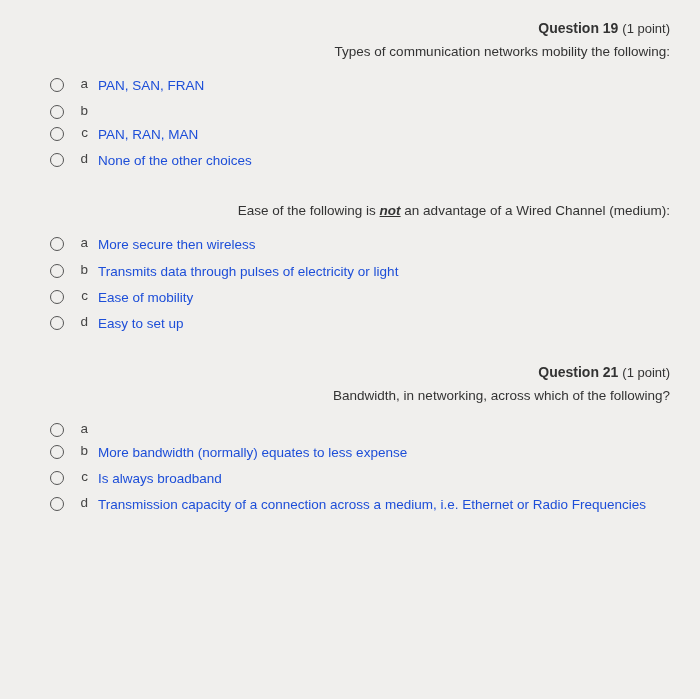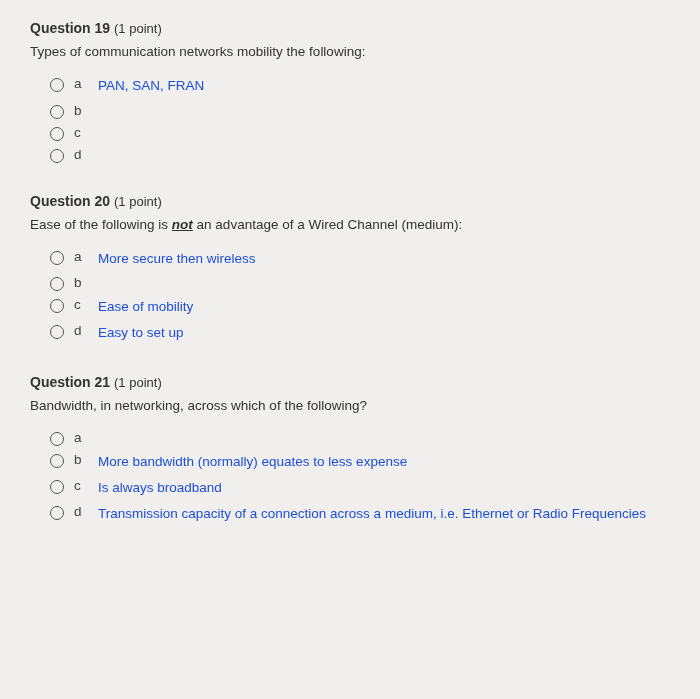--- a/index.html
+++ b/index.html
@@ -13,20 +13,21 @@
       font-family: Arial, sans-serif;
       font-size: 14px;
       color: #333;
       width: 700px;
       min-height: 699px;
       padding: 20px 30px;
     }
 
     .question-block {
       margin-bottom: 30px;
+      text-align: right;
     }
 
     .question-title {
       font-weight: bold;
       font-size: 14px;
       margin-bottom: 6px;
     }
 
     .question-title span.point {
       font-weight: normal;
@@ -94,45 +95,44 @@
       <span class="option-letter">a</span>
       <span class="option-text">PAN, SAN, FRAN</span>
     </div>
     <div class="option-row">
       <div class="radio-circle"></div>
       <span class="option-letter">b</span>
     </div>
     <div class="option-row">
       <div class="radio-circle"></div>
       <span class="option-letter">c</span>
+      <span class="option-text">PAN, RAN, MAN</span>
     </div>
     <div class="option-row">
       <div class="radio-circle"></div>
       <span class="option-letter">d</span>
+      <span class="option-text">None of the other choices</span>
     </div>
   </div>
 </div>
 
 <div class="question-block">
-  <div class="question-title">
-    <span>Question 20</span>
-    <span class="point">(1 point)</span>
-  </div>
   <div class="question-text">
     <span>Ease of the following is </span><em>not</em><span> an advantage of a Wired Channel (medium):</span>
   </div>
   <div class="options">
     <div class="option-row">
       <div class="radio-circle"></div>
       <span class="option-letter">a</span>
       <span class="option-text">More secure then wireless</span>
     </div>
     <div class="option-row">
       <div class="radio-circle"></div>
       <span class="option-letter">b</span>
+      <span class="option-text">Transmits data through pulses of electricity or light</span>
     </div>
     <div class="option-row">
       <div class="radio-circle"></div>
       <span class="option-letter">c</span>
       <span class="option-text">Ease of mobility</span>
     </div>
     <div class="option-row">
       <div class="radio-circle"></div>
       <span class="option-letter">d</span>
       <span class="option-text">Easy to set up</span>

